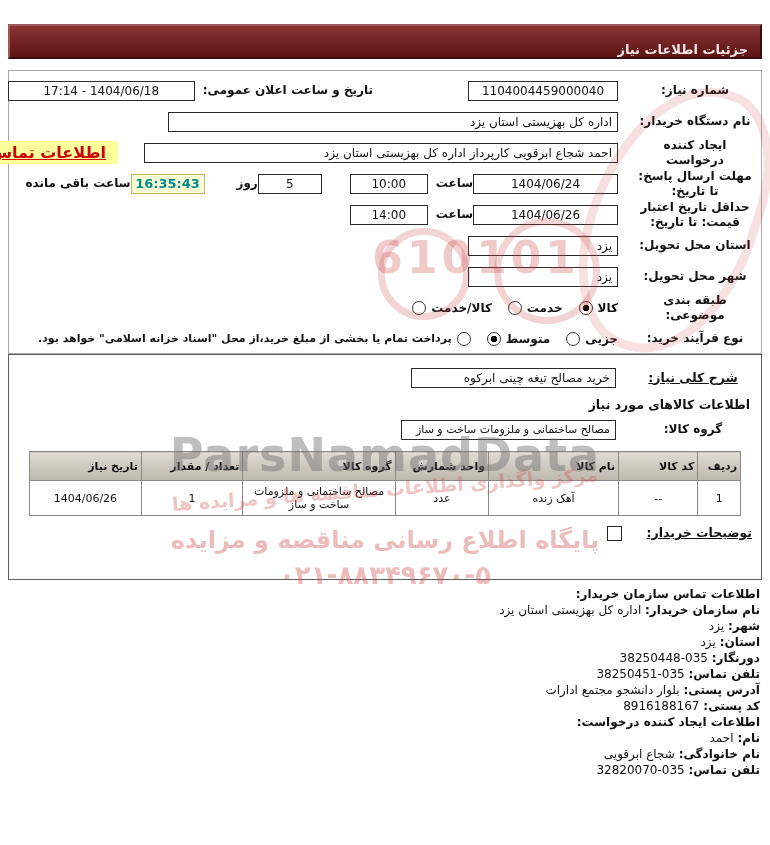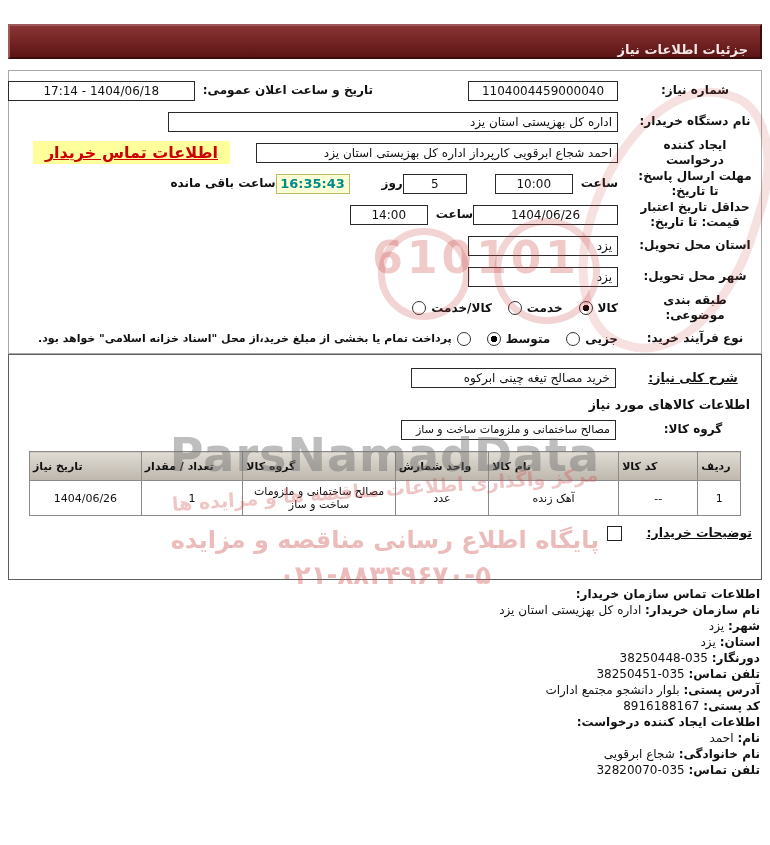--- a/index.html
+++ b/index.html
@@ -27,21 +27,21 @@
   .lbl{font-weight:bold;font-size:12px;line-height:1.25;margin-left:8px;white-space:nowrap;}
   .lbl.w1{width:118px;margin-left:18px;white-space:normal;text-align:center;flex:none;}
   .lbl.big{font-size:12.5px;text-decoration:underline;}
   .inp{
     border:1px solid #2b2b2b;background:#fff;height:20px;box-sizing:border-box;
     font-size:12px;display:flex;align-items:center;padding:0 5px;flex:none;
     overflow:hidden;white-space:nowrap;
   }
   .inp.num{direction:ltr;justify-content:center;}
   .inp.sm{font-size:11px;}
-  .w150{width:150px}.w178{width:187px}.w450{width:450px}.w395{width:362px}
+  .w150{width:150px}.w178{width:187px}.w450{width:450px}.w395{width:474px}
   .w145{width:145px}.w78{width:78px}.w64{width:64px}.w205{width:205px}.w215{width:215px}
   .mr95{margin-right:95px}.mr28{margin-right:28px}.mr24{margin-right:24px}
   .link-contact{
     background:#ffff9c;color:#cc0000;font-weight:bold;font-size:16px;
     text-decoration:underline;padding:2px 12px;margin-right:26px;white-space:nowrap;cursor:pointer;
   }
   .cdown{
     width:74px;height:20px;box-sizing:border-box;flex:none;
     background:#ffffd6;border:1px solid #b9b96a;color:#008b8b;
     font-weight:bold;font-size:13px;direction:ltr;
@@ -51,21 +51,21 @@
   .opt{display:flex;align-items:center;gap:5px;margin-left:16px;flex:none;}
   .optlbl{font-size:12px;font-weight:bold;white-space:nowrap;}
   .optlbl.small{font-size:11px;white-space:nowrap;}
   .radio{width:12px;height:12px;border:1px solid #333;border-radius:50%;background:#fff;flex:none;}
   .radio.filled{background:radial-gradient(circle,#000 0 40%,#fff 41% 100%);}
   .chk{width:13px;height:13px;border:1px solid #222;background:#fff;flex:none;margin-right:6px;}
   
   .tbl{width:712px;margin:6px auto 0;border-collapse:collapse;font-size:11px;table-layout:fixed;}
   .tbl th{
     background:linear-gradient(#e0dbd3,#bdb7ad);
-    border:1px solid #8a8a8a;font-weight:bold;height:24px;padding:2px 3px;text-align:left;
+    border:1px solid #8a8a8a;font-weight:bold;height:24px;padding:2px 3px;text-align:right;
   }
   .tbl td{border:1px solid #8a8a8a;text-align:center;padding:4px 3px;background:#fff;vertical-align:middle;}
   .tbl td.num{direction:ltr;}
   .items-title{font-weight:bold;font-size:12.5px;margin:4px 2px 2px;}
   
   .contact{position:absolute;top:586px;right:10px;left:10px;font-size:12px;line-height:16px;text-align:right;z-index:1;}
   .cline b{font-weight:bold;}
   .ctitle{font-weight:bold;}
   
   .wm{position:absolute;inset:0;pointer-events:none;z-index:10;}
@@ -108,20 +108,21 @@
   </div>
 
   <div class="frow">
     <span class="lbl w1">ایجاد کننده درخواست</span>
     <span class="inp w395">احمد شجاع ابرقویی کارپرداز اداره کل بهزیستی استان یزد</span>
     <span class="link-contact">اطلاعات تماس خریدار</span>
   </div>
 
   <div class="frow">
     <span class="lbl w1">مهلت ارسال پاسخ: تا تاریخ:</span>
+    <span class="inp num w145">1404/06/24</span>
     <span class="lbl">ساعت</span>
     <span class="inp num w78">10:00</span>
     <span class="inp num w64 mr28">5</span>
     <span class="lbl">روز</span>
     <span class="cdown mr24">16:35:43</span>
     <span class="lbl">ساعت باقی مانده</span>
   </div>
 
   <div class="frow">
     <span class="lbl w1">حداقل تاریخ اعتبار قیمت: تا تاریخ:</span>

